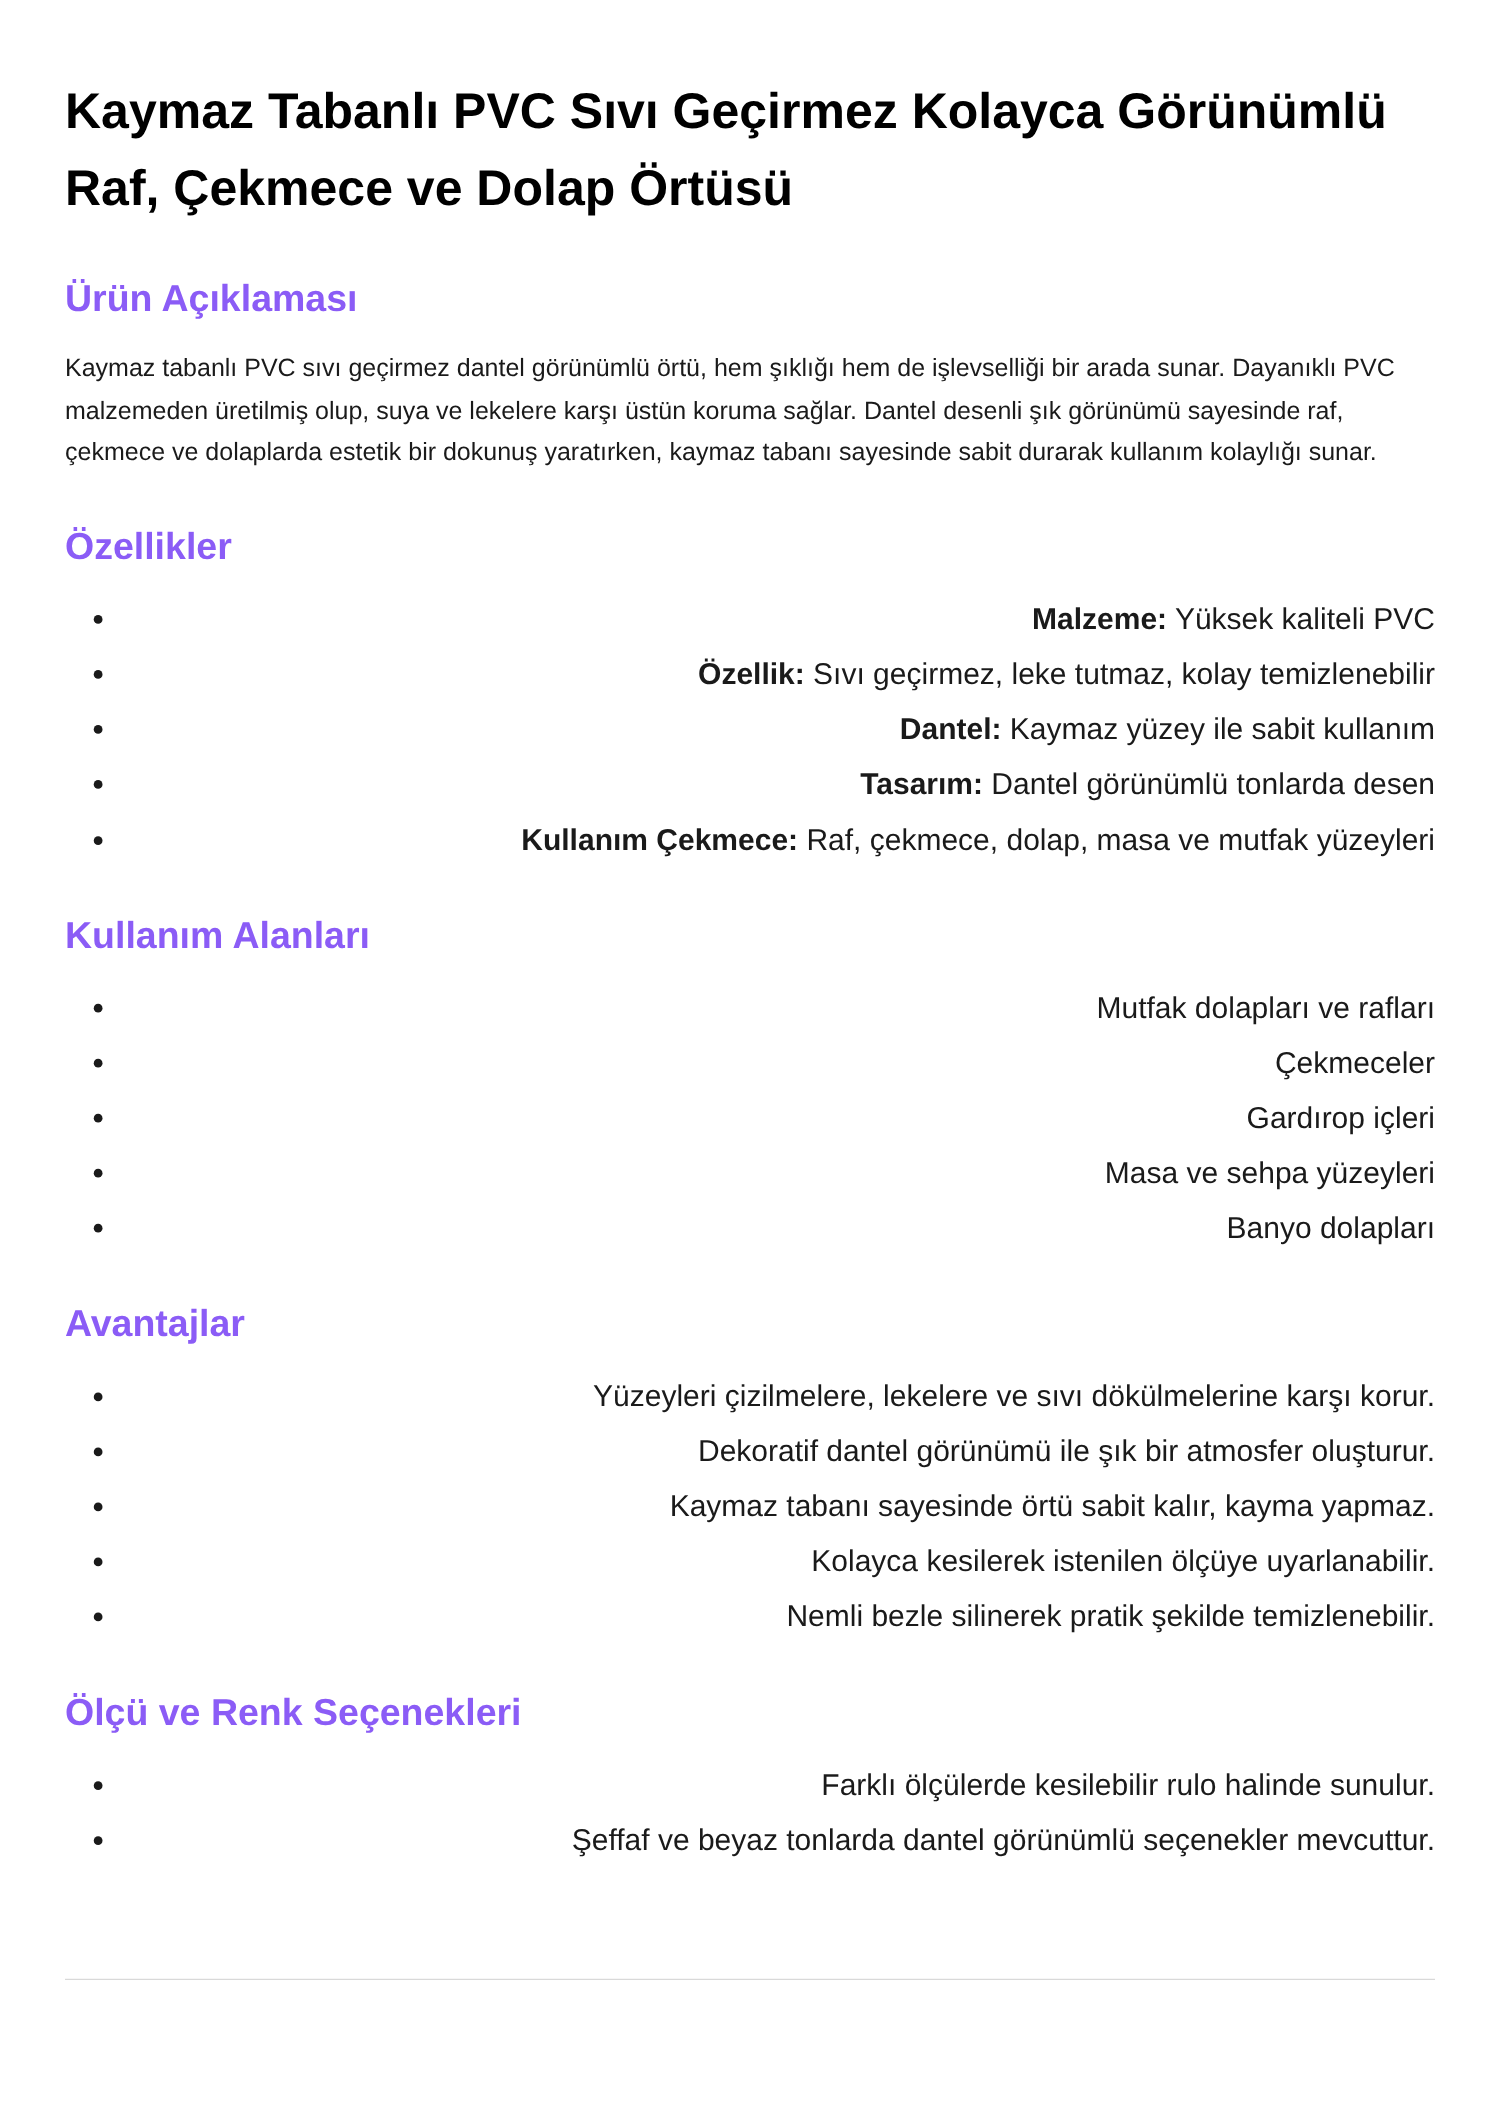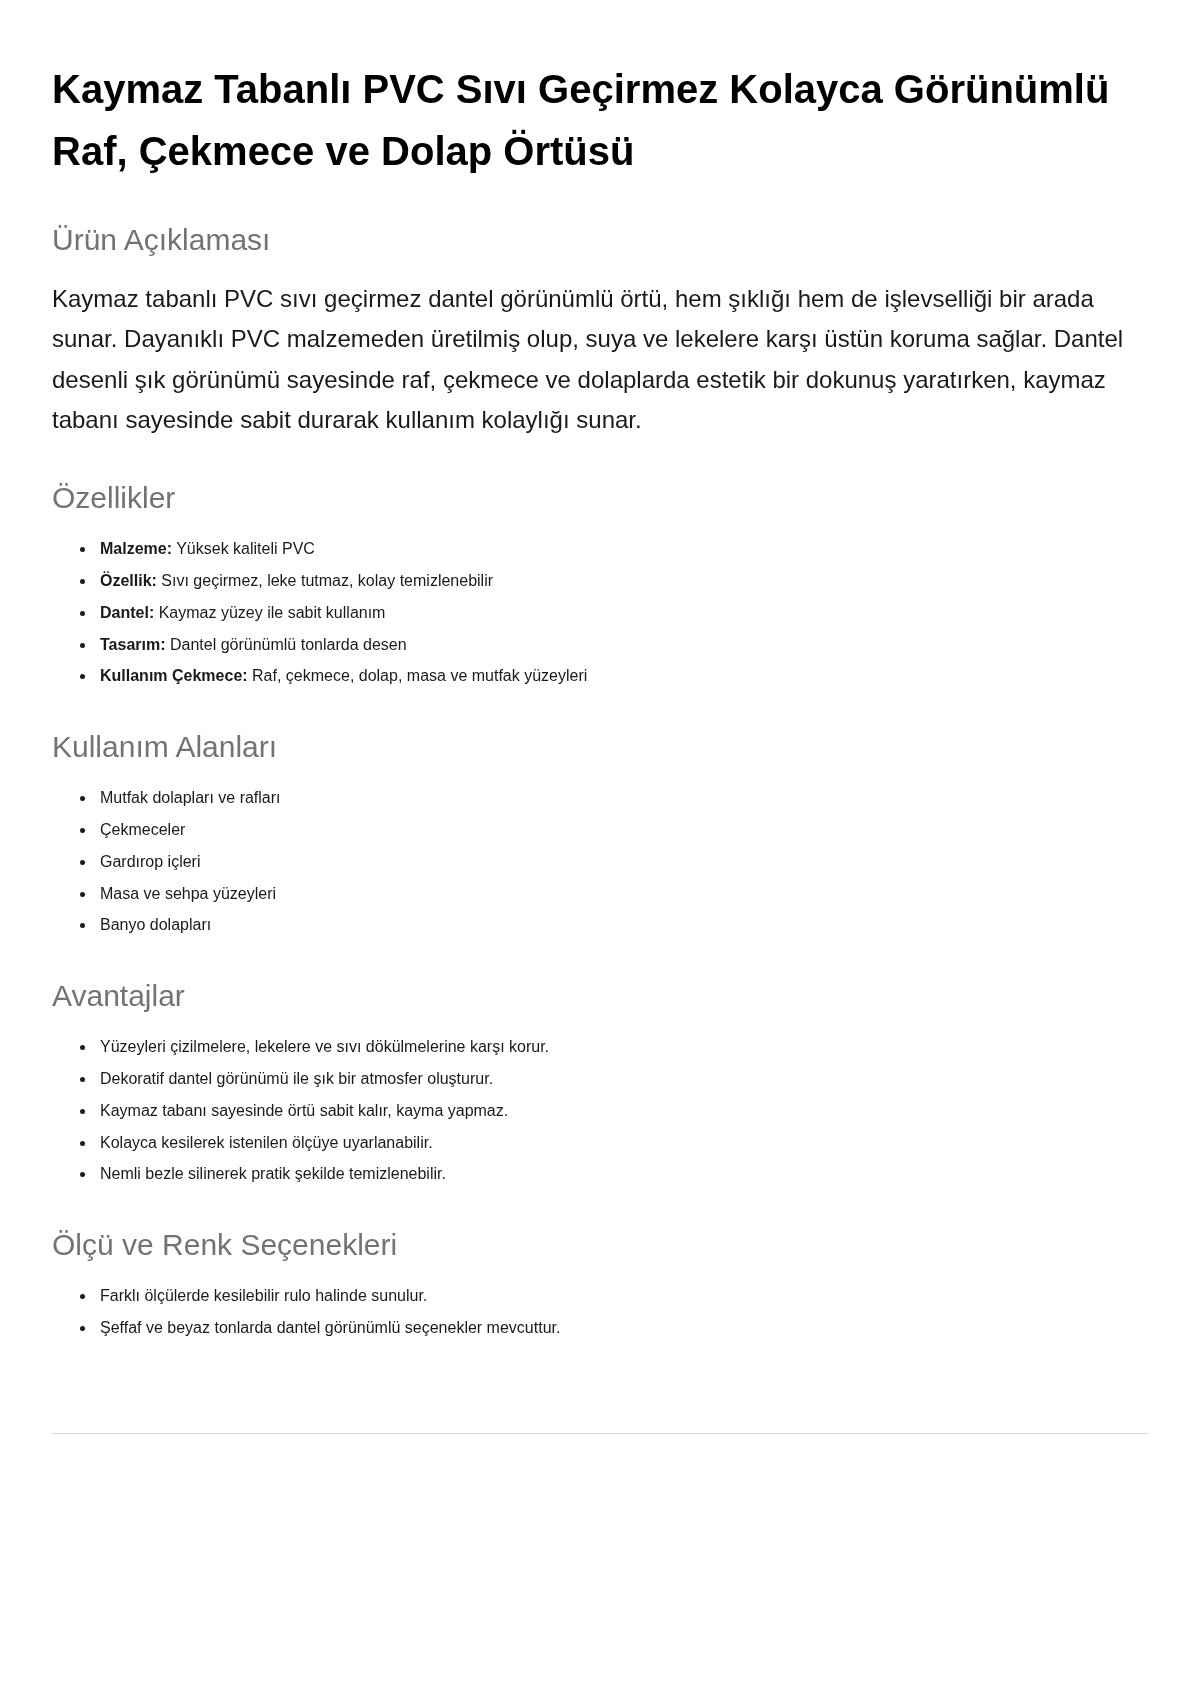--- a/index.html
+++ b/index.html
@@ -22,39 +22,40 @@
   h1 {
     font-size: 40px;
     line-height: 1.55;
     font-weight: 700;
     color: #000000;
     margin: 0 0 14px 0;
   }
   h2 {
     font-size: 30px;
     line-height: 1.3;
-    font-weight: 400;
-    color: #737373;
+    font-weight: 700;
+    color: #8b5cf6;
     margin: 38px 0 20px 0;
   }
   p {
-    font-size: 24px;
+    font-size: 20px;
     line-height: 1.68;
     margin: 16px 0 18px 0;
   }
   ul {
     margin: 0 0 18px 0;
     padding-left: 44px;
     list-style: disc;
   }
   li {
-    font-size: 16px;
+    font-size: 24px;
     line-height: 1.55;
     margin: 7px 0;
     padding-left: 4px;
+    text-align: right;
   }
   li strong {
     font-weight: 700;
     color: #1a1a1a;
   }
   hr.bottom-divider {
     border: none;
     border-top: 1px solid #d9d9d9;
     margin: 92px 0 0 0;
   }

